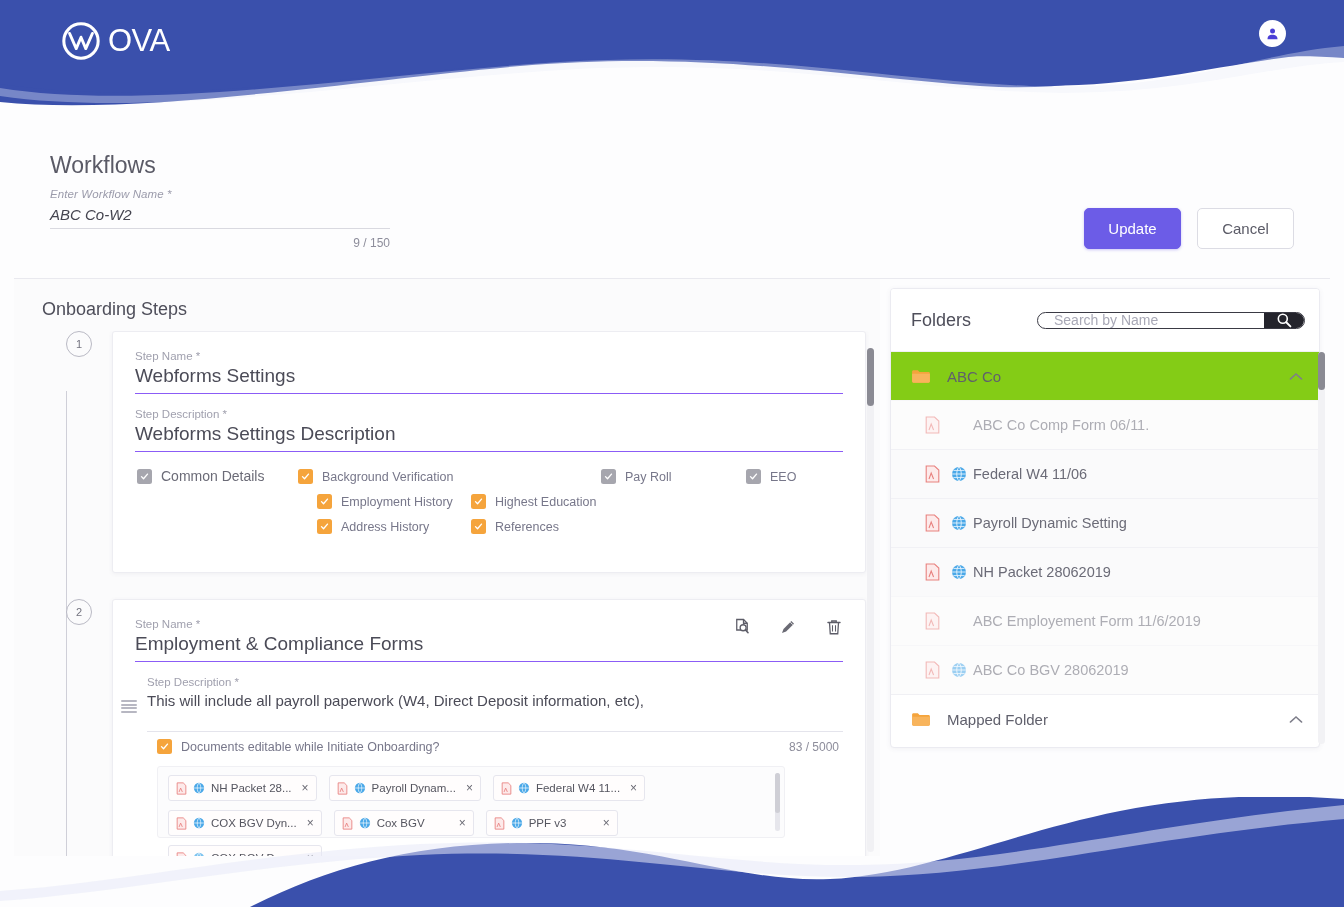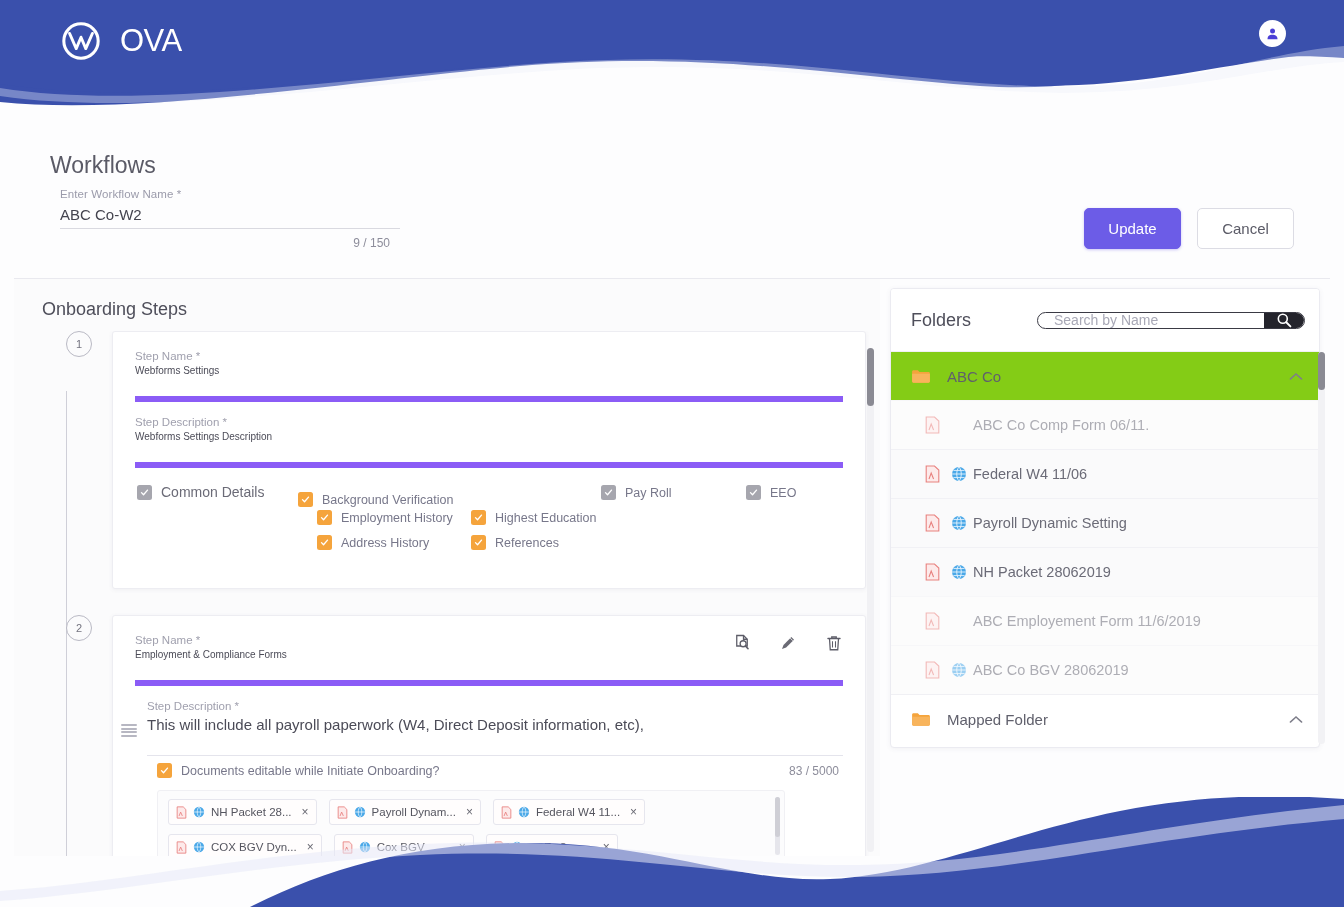--- a/index.html
+++ b/index.html
@@ -7,29 +7,29 @@
     width: 1344px; height: 907px;
     font-family: "Liberation Sans", sans-serif;
     background: #ffffff;
     overflow: hidden;
   }
   #app { position: relative; width: 1344px; height: 907px; background: #fdfdfe; overflow: hidden; }
 
   
   .header { position: absolute; left:0; top:0; width:1344px; height:118px; overflow:hidden; z-index:5; }
   .header-bg { position:absolute; left:0; top:0; width:1344px; height:118px; }
-  .logo-wrap { position:absolute; left:60px; top:20px; display:flex; align-items:center; gap:18px; z-index:3; }
+  .logo-wrap { position:absolute; left:60px; top:20px; display:flex; align-items:center; gap:6px; z-index:3; }
   .logo-mark { width:42px; height:42px; }
   .logo-text { font-size:31px; color:#ffffff; letter-spacing:-0.5px; font-weight:400; }
   .avatar { position:absolute; right:58px; top:20px; width:27px; height:27px; border-radius:50%;
             background:#ffffff; display:flex; align-items:center; justify-content:center; z-index:3; }
 
   
   .page-title { position:absolute; left:50px; top:152px; font-size:23px; color:#5a5a66; font-weight:400; }
-  .wf-field { position:absolute; left:60px; top:188px; width:340px; }
+  .wf-field { position:absolute; left:50px; top:188px; width:340px;font-style:italic; }
   .wf-label { font-size:11.5px; color:#9b9bab; letter-spacing:0.1px; }
   .wf-value { font-size:15px; color:#44444f; padding:6px 0 5px 0; border-bottom:1px solid #d9d9e0; }
   .wf-counter { position:absolute; left:50px; top:236px; width:340px; text-align:right; font-size:12px; color:#8d8d9b; }
 
   .btn-row { position:absolute; right:50px; top:208px; display:flex; gap:16px; }
   .btn { height:41px; min-width:97px; border-radius:5px; font-size:15px; cursor:pointer;
          display:flex; align-items:center; justify-content:center; }
   .btn-primary { background:#6c5ce7; color:#fff; border:1px solid #6c5ce7; box-shadow:0 1px 3px rgba(108,92,231,.35); }
   .btn-secondary { background:#fff; color:#5a5a66; border:1px solid #dcdce4; }
 
@@ -43,21 +43,21 @@
 
   .step { position:relative; margin-left:40px; margin-bottom:26px; }
   .step-num { position:absolute; left:12px; top:0; width:26px; height:26px; border-radius:50%;
               border:1px solid #b9b9c4; background:#fbfbfc; color:#73737f; font-size:11px;
               display:flex; align-items:center; justify-content:center; z-index:2; }
   .card { margin-left:58px; width:754px; background:#ffffff; border:1px solid #ededf2;
           border-radius:3px; box-shadow:0 1px 4px rgba(90,90,110,.07); padding:18px 22px 20px 22px; position:relative; }
 
   .fld { margin-bottom:14px; }
   .fld-label { font-size:11.5px; color:#a0a0ae; margin-bottom:3px; }
-  .fld-value { font-size:10px; color:#4b4b57; padding-bottom:20px; border-bottom:6px solid #8b5cf6; }
+  .fld-value { font-size:19px; color:#4b4b57; padding-bottom:6px; border-bottom:1px solid #8b5cf6; }
 
   .card-icons { position:absolute; right:22px; top:18px; display:flex; gap:28px; }
   .icon-btn { width:18px; height:18px; cursor:pointer; color:#5d5d68; }
 
   
   .cb-area { margin-top:16px; position:relative; height:84px; }
   .cb { display:flex; align-items:center; gap:9px; position:absolute; }
   .cb-box { width:15px; height:15px; border-radius:2.5px; display:flex; align-items:center; justify-content:center; flex:0 0 auto; }
   .cb-box.gray { background:#a6a6ae; }
   .cb-box.orange { background:#f5a43c; }
@@ -185,21 +185,21 @@
 
           <div class="cb-area">
             <div class="cb" style="left:2px; top:0;">
               <span class="cb-box gray">
                 <svg class="cb-tick" viewBox="0 0 12 12">
                     <path d="M2 6.2 L4.7 9 L10 2.8" fill="none" stroke="#fff" stroke-width="1.8" stroke-linecap="round" stroke-linejoin="round"></path>
                   </svg>
               </span>
               <span class="cb-label">Common Details</span>
             </div>
-            <div class="cb" style="left:163px; top:8px;">
+            <div class="cb" style="left:163px; top:1px;">
               <span class="cb-box orange">
                 <svg class="cb-tick" viewBox="0 0 12 12">
                     <path d="M2 6.2 L4.7 9 L10 2.8" fill="none" stroke="#fff" stroke-width="1.8" stroke-linecap="round" stroke-linejoin="round"></path>
                   </svg>
               </span>
               <span class="cb-label small">Background Verification</span>
             </div>
             <div class="cb" style="left:466px; top:1px;">
               <span class="cb-box gray">
                 <svg class="cb-tick" viewBox="0 0 12 12">

